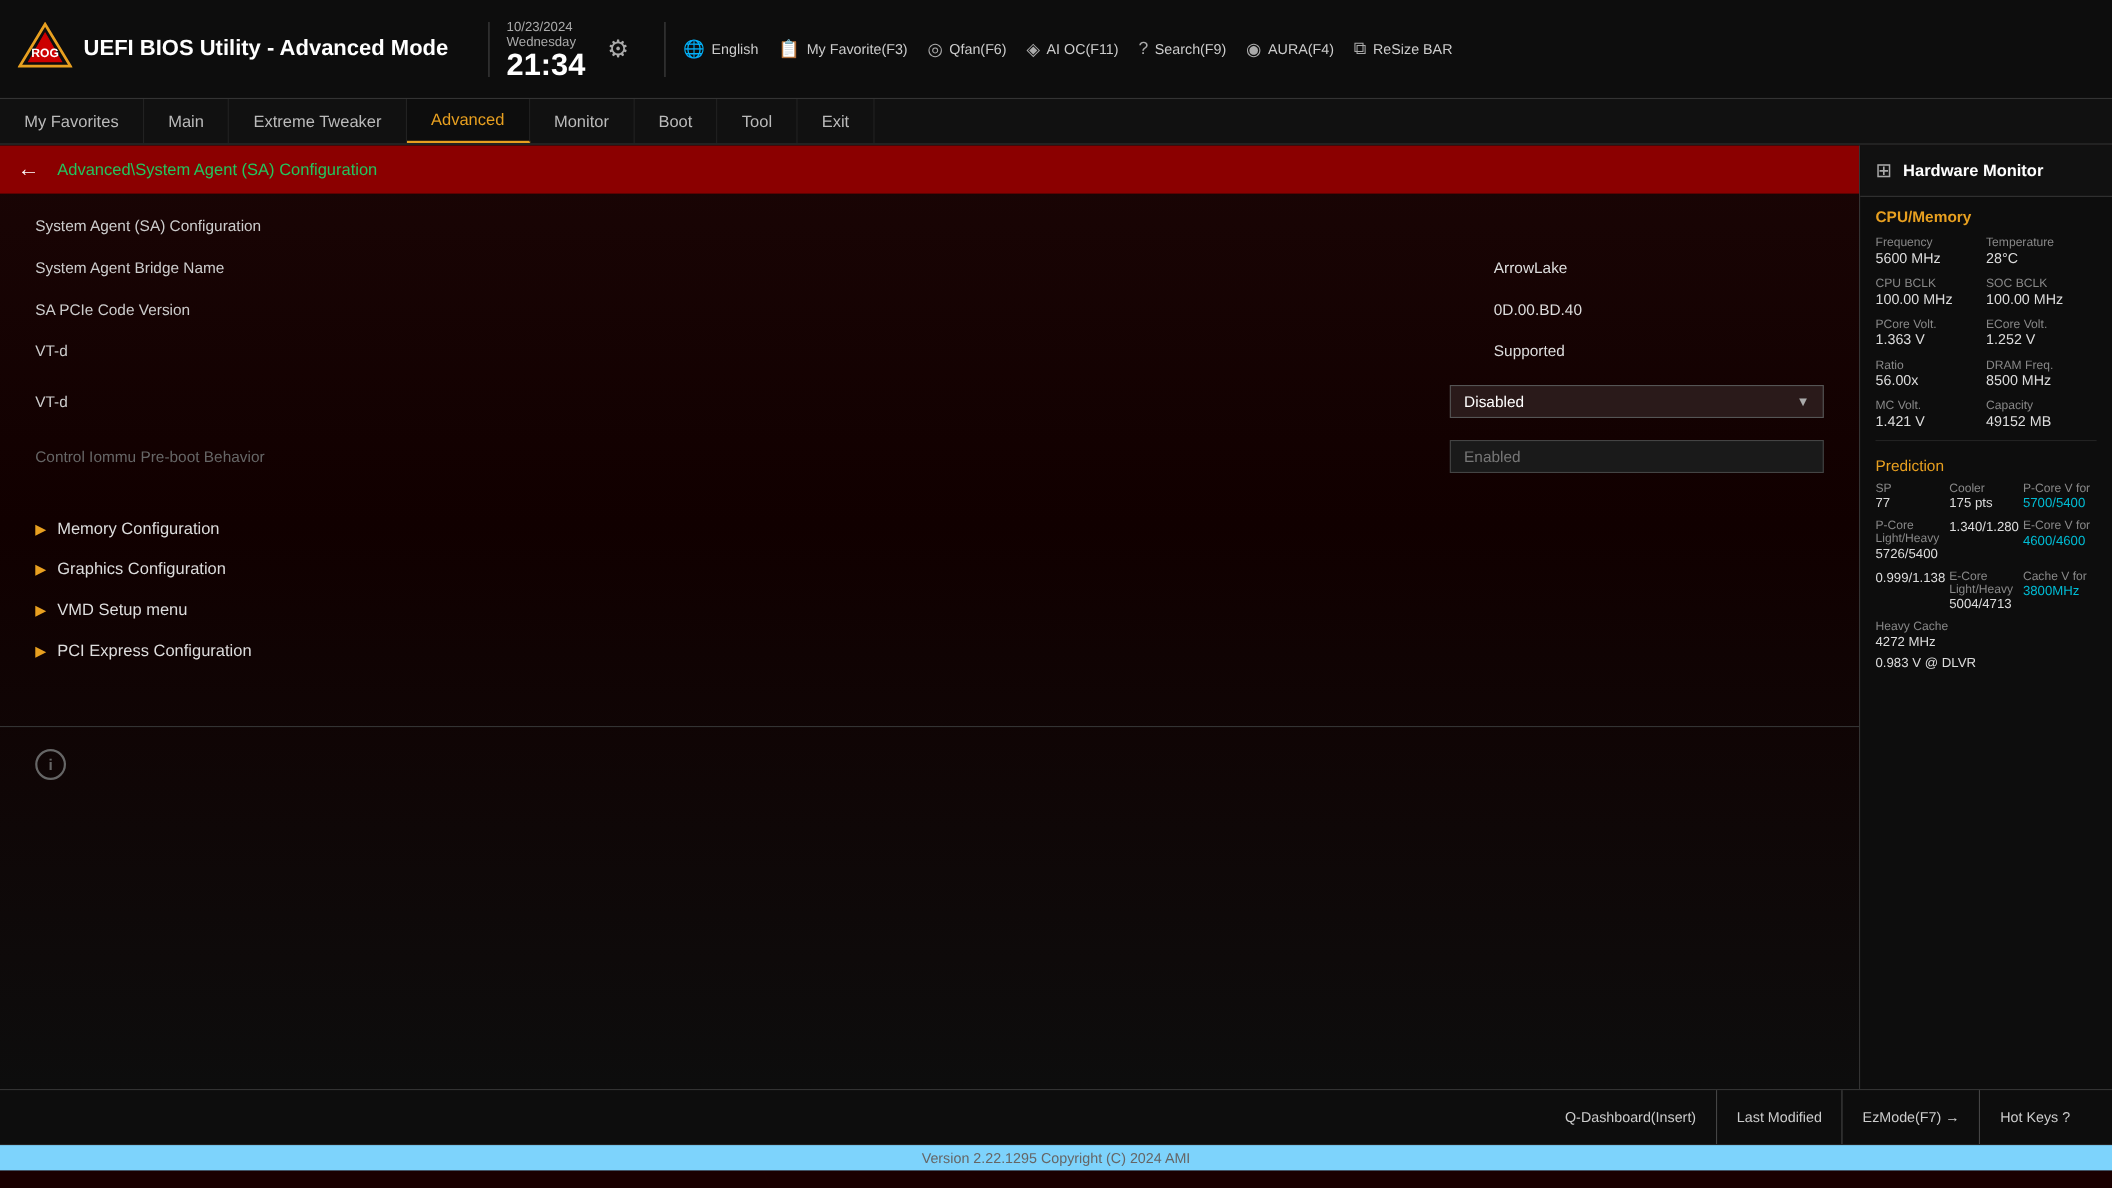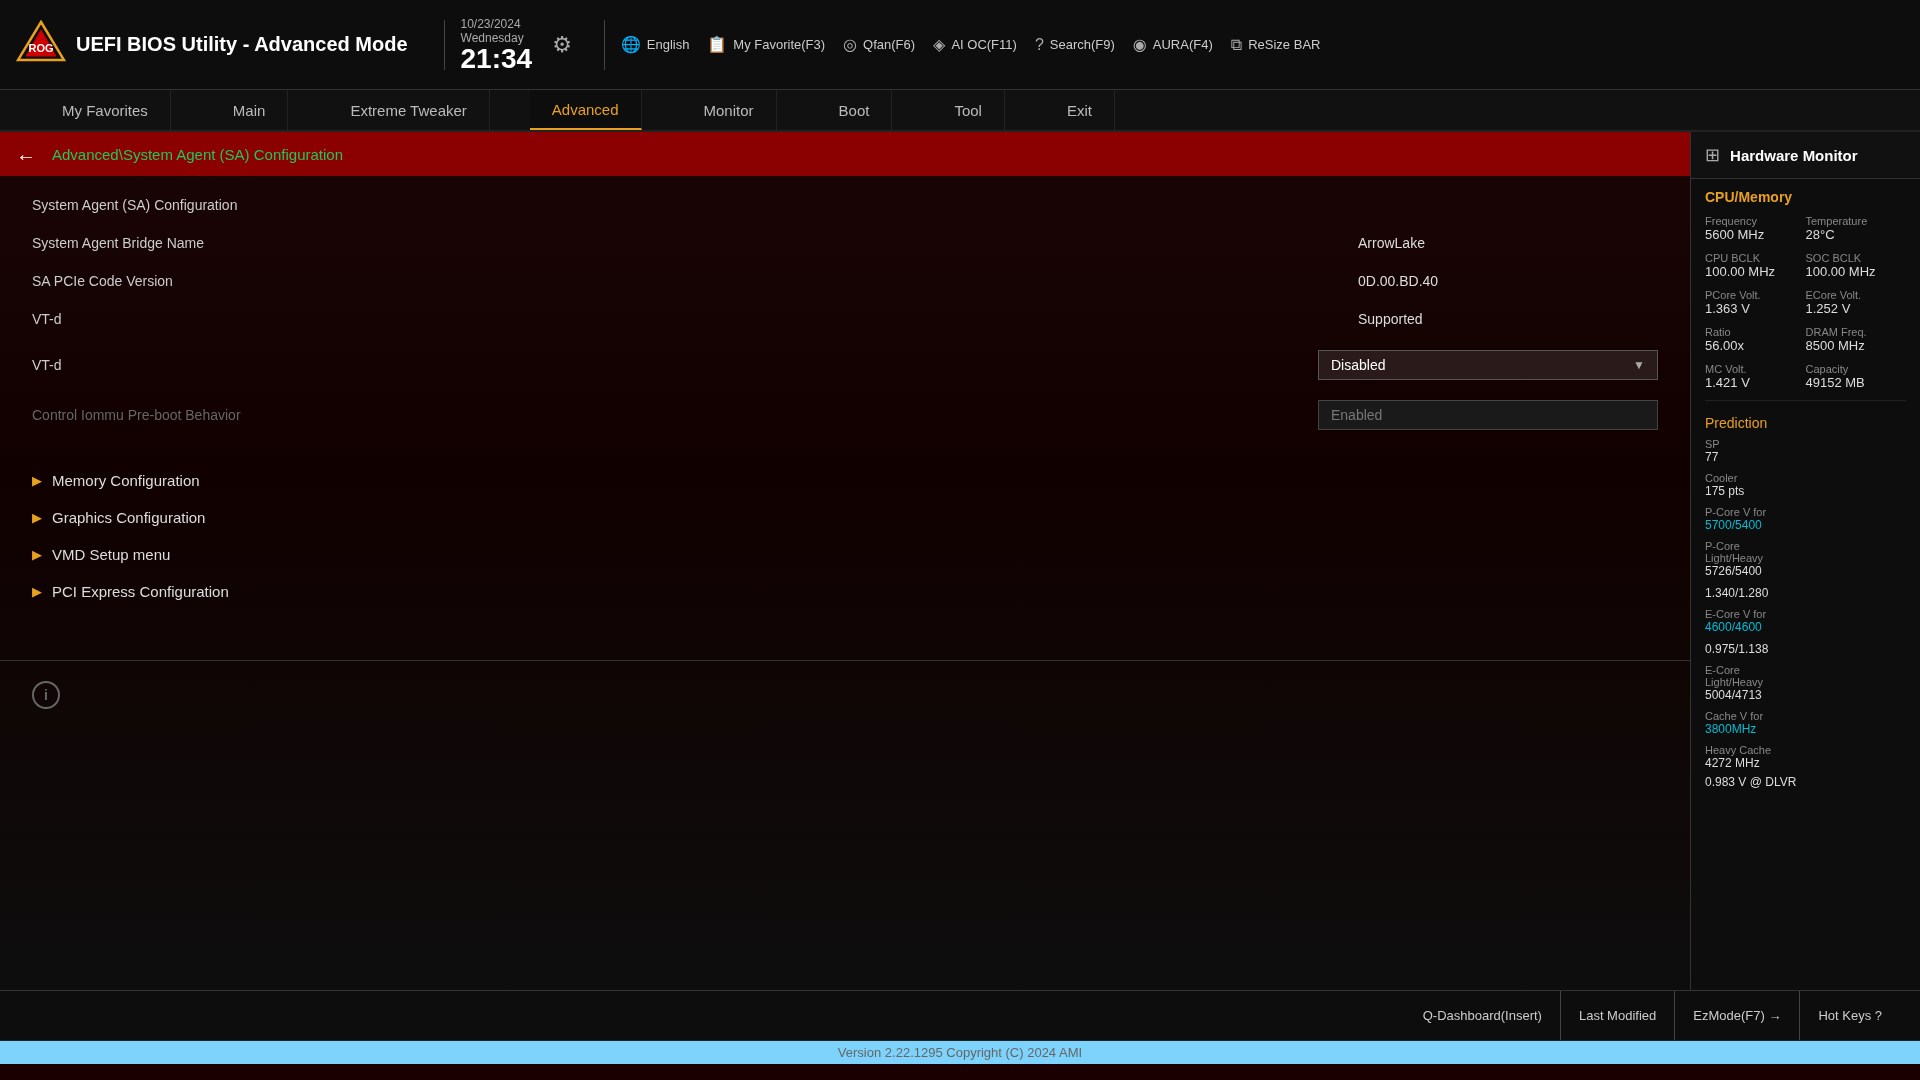--- a/index.html
+++ b/index.html
@@ -100,21 +100,20 @@
     }
     .nav-tab {
       display: flex;
       align-items: center;
       padding: 0 22px;
       color: #bbb;
       font-size: 15px;
       cursor: pointer;
       border-right: 1px solid #222;
       transition: background 0.1s;
-      margin-left: 40px;
     }
     .nav-tab.active {
       color: #e8a020;
       border-bottom: 2px solid #e8a020;
       background: #0d0d0d;
     }
 
     
     .main-layout {
       position: relative;
@@ -298,21 +297,21 @@
 
     .hw-prediction-title {
       color: #e8a020;
       font-size: 14px;
       font-weight: 400;
       padding: 8px 14px 4px 14px;
     }
 
     .hw-pred-grid {
       display: grid;
-      grid-template-columns: 1fr;
+      grid-template-columns: 1fr 1fr 1fr;
       gap: 2px 0;
       padding: 0 14px;
     }
     .hw-pred-cell {
       padding: 3px 0;
     }
     .hw-pred-label {
       color: #888;
       font-size: 11px;
     }
@@ -634,21 +633,21 @@
         <div class="hw-pred-label"></div>
         <div class="hw-pred-value">1.340/1.280</div>
       </div>
       <div class="hw-pred-cell">
         <div class="hw-pred-label">E-Core V for</div>
         <div class="hw-pred-value cyan">4600/4600</div>
       </div>
 
       <div class="hw-pred-cell">
         <div class="hw-pred-label"></div>
-        <div class="hw-pred-value">0.975/1.138</div>
+        <div class="hw-pred-value">0.999/1.138</div>
       </div>
       <div class="hw-pred-cell">
         <div class="hw-pred-label">E-Core<br>Light/Heavy</div>
         <div class="hw-pred-value">5004/4713</div>
       </div>
 
       <div class="hw-pred-cell">
         <div class="hw-pred-label">Cache V for</div>
         <div class="hw-pred-value cyan">3800MHz</div>
       </div>

